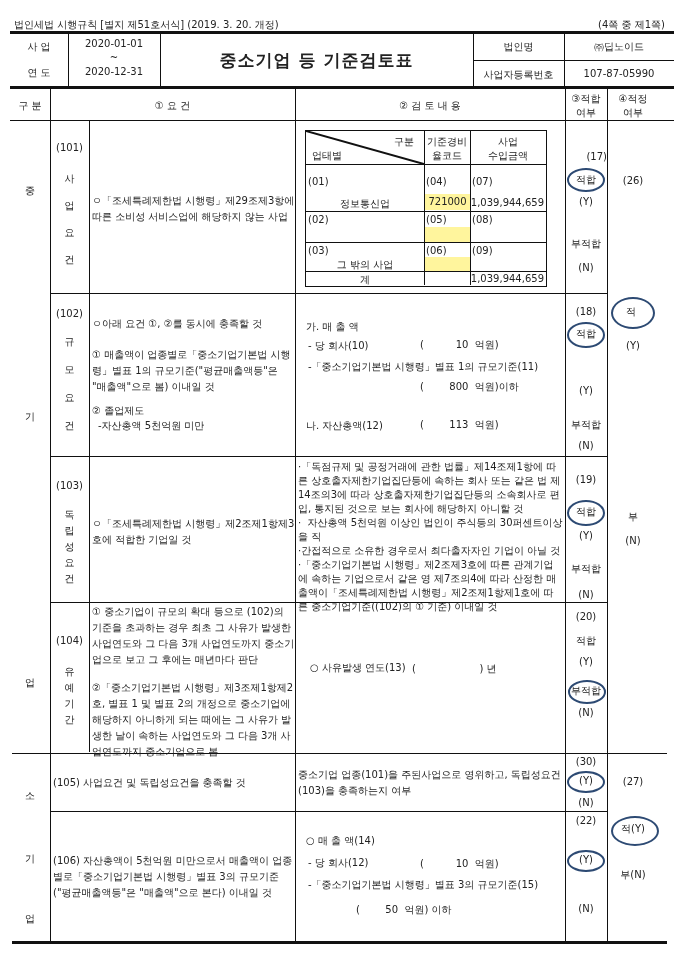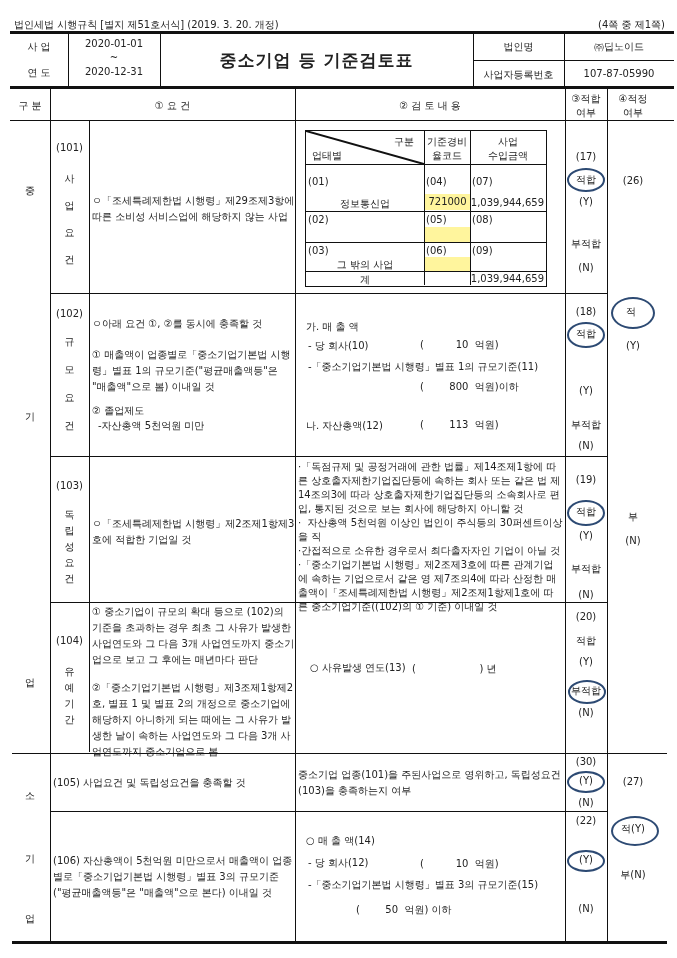--- a/index.html
+++ b/index.html
@@ -117,21 +117,21 @@
   <div class="abs t9 c" style="left:0;top:127px;width:118px;">그 밖의 사업</div>
   <div class="abs t9" style="left:120px;top:114px;">(06)</div>
   <div class="abs yellow" style="left:119px;top:126px;width:45px;height:14px;"></div>
   <div class="abs t9" style="left:166px;top:114px;">(09)</div>
   <div class="hline" style="left:0;top:140px;width:240px;"></div>
 
   <div class="abs t9 c" style="left:0;top:142px;width:118px;">계</div>
   <div class="abs t9" style="right:2px;top:142px;">1,039,944,659</div>
 </div>
 
-<div class="abs t9 c" style="left:565px;top:151px;width:42px;">(17)</div>
+<div class="abs t9 c" style="left:565px;top:151px;width:42px;text-align:right;">(17)</div>
 <div class="oval" style="left:567px;top:168px;width:34px;height:20px;"></div>
 <div class="abs t10 c" style="left:565px;top:173px;width:42px;">적합</div>
 <div class="abs t9 c" style="left:565px;top:196px;width:42px;">(Y)</div>
 <div class="abs t10 c" style="left:565px;top:237px;width:42px;">부적합</div>
 <div class="abs t9 c" style="left:565px;top:262px;width:42px;">(N)</div>
 <div class="abs t9 c" style="left:607px;top:175px;width:52px;">(26)</div>
 
 <div class="abs t10 c" style="left:50px;top:308px;width:39px;">(102)</div>
 <div class="abs t11 vtext" style="left:50px;top:335px;width:39px;gap:14px;">
   <span>규</span>

